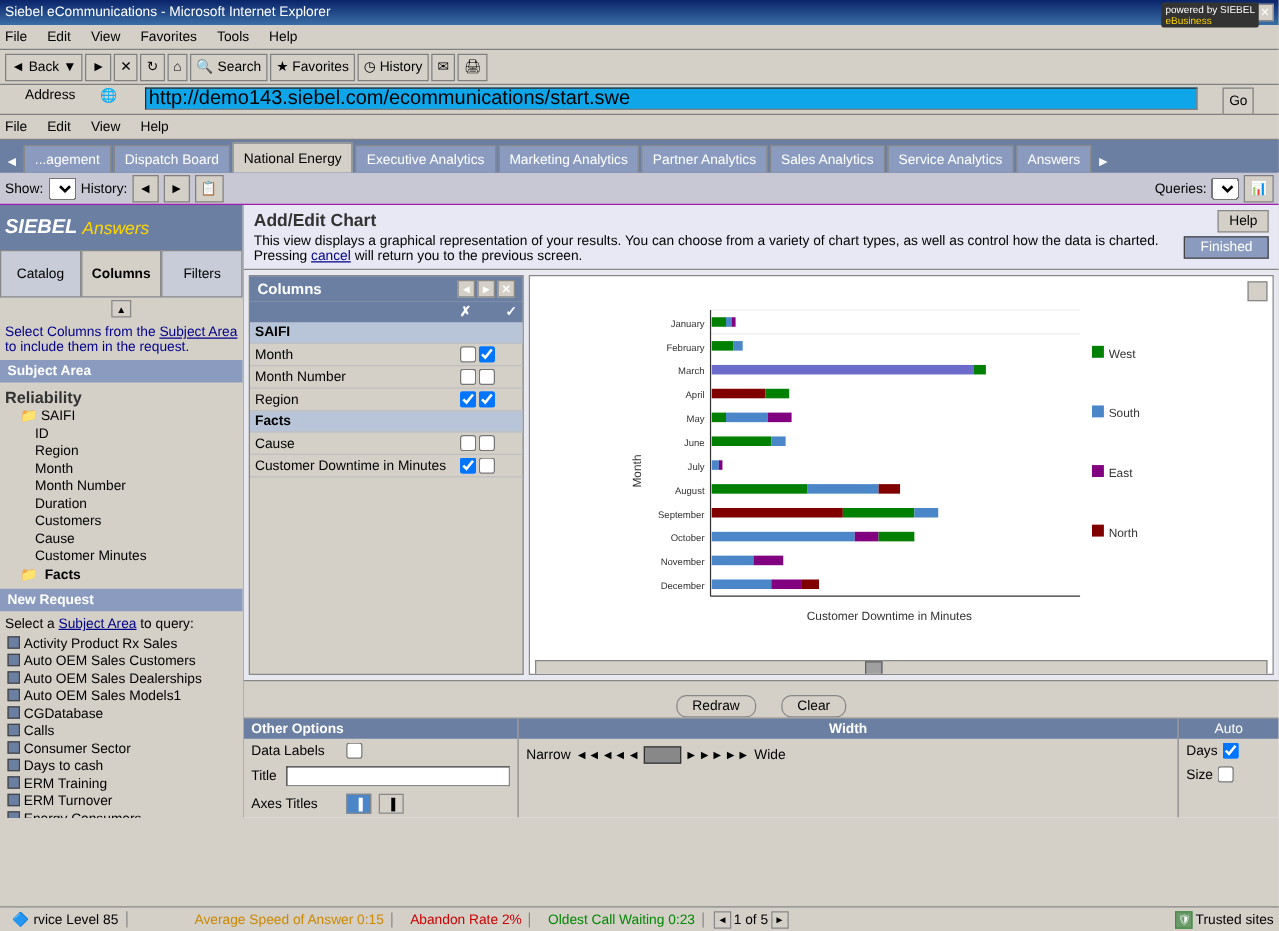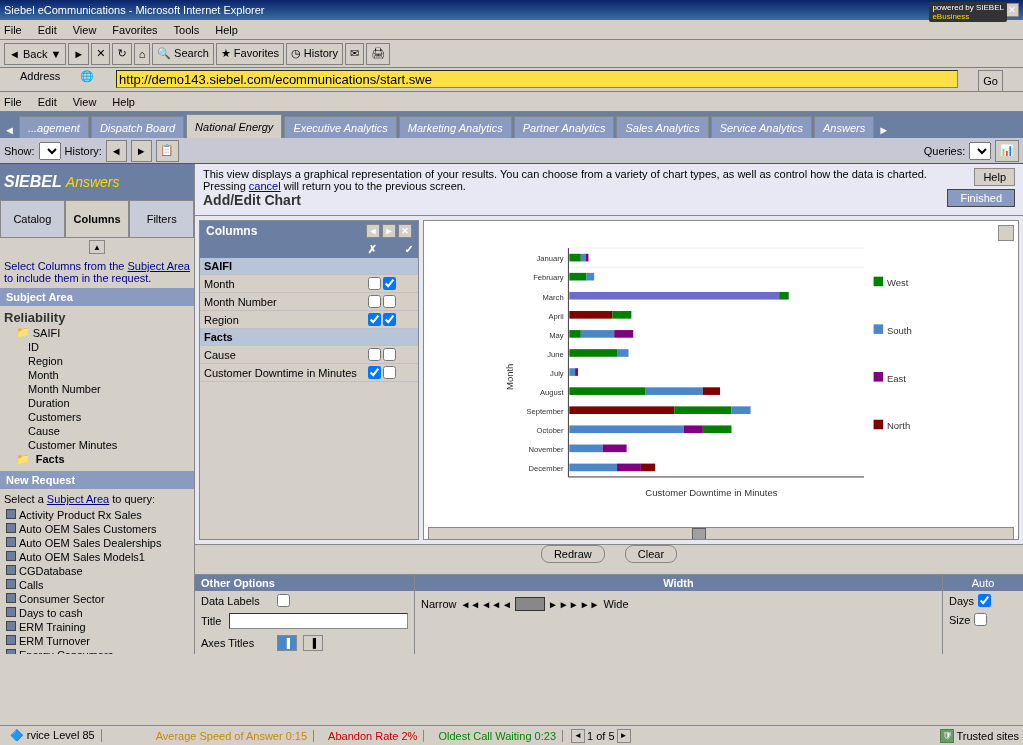--- a/index.html
+++ b/index.html
@@ -57,23 +57,23 @@
       display: flex;
       padding: 2px 20px;
       gap: 20px;
       border-bottom: 1px solid #808080;
     }
     .address-label { font-size: 11px; }
     .address-input {
       flex: 1;
       height: 18px;
       border: 1px inset #808080;
-      font-size: 13px;
+      font-size: 16px;
       padding: 0 2px;
-      background: #fde047;
+      background: #0ea5e9;
     }
 
     
     .app-menu-bar {
       background: #d4d0c8;
       height: 20px;
       display: flex;
       align-items: center;
       padding: 0 4px;
       gap: 16px;
@@ -94,21 +94,20 @@
       height: 22px;
       padding: 0 8px;
       font-size: 11px;
       cursor: pointer;
       display: flex;
       align-items: center;
       border: 1px solid #888;
       border-bottom: none;
       background: #8a9bbf;
       color: white;
-      font-style: italic;
     }
     .nav-tab.active {
       background: #d4d0c8;
       color: black;
       height: 24px;
     }
     .nav-arrow { color: white; cursor: pointer; padding: 2px; }
 
     
     .toolbar2 {
@@ -340,21 +339,21 @@
       border: 1px solid #888;
       cursor: pointer;
     }
 
     
     .bottom-controls {
       display: flex;
       background: #d4d0c8;
       border-top: 1px solid #888;
       height: 30px;
-      align-items: flex-start;
+      align-items: flex-end;
       justify-content: center;
       gap: 20px;
     }
 
     .redraw-btn, .clear-btn {
       border: 1px solid #888;
       background: #d4d0c8;
       border-radius: 8px;
       padding: 2px 12px;
       cursor: pointer;
@@ -669,26 +668,26 @@
 
     <div style="display:flex; justify-content:center; background:#d4d0c8; padding:2px;">
       <button style="width:16px; height:14px; font-size:8px; background:#d4d0c8; border:1px solid #888; cursor:pointer;">▼</button>
     </div>
   </div>
 
   <div class="content-area">
 
     <div style="background:#e8e8f4; border-bottom:1px solid #888; padding:4px 8px; display:flex; justify-content:space-between; align-items:flex-start;">
       <div>
+        <div style="font-size:14px; font-weight:bold; color:#333; margin-bottom:3px;">Add/Edit Chart</div>
         <div style="font-size:11px;">
           <span>This view displays a graphical representation of your results. You can choose from a variety of chart types, as well as control how the data is charted. Pressing</span>
           <span class="sidebar-link">cancel</span>
           <span>will return you to the previous screen.</span>
         </div>
-        <div style="font-size:14px; font-weight:bold; color:#333; margin-bottom:3px;">Add/Edit Chart</div>
       </div>
       <div style="display:flex; flex-direction:column; gap:3px; align-items:flex-end;">
         <button class="help-btn">Help</button>
         <button class="finished-btn">Finished</button>
       </div>
     </div>
 
     <div class="chart-main" style="flex:1; overflow:hidden;">
 
       <div class="columns-panel">

